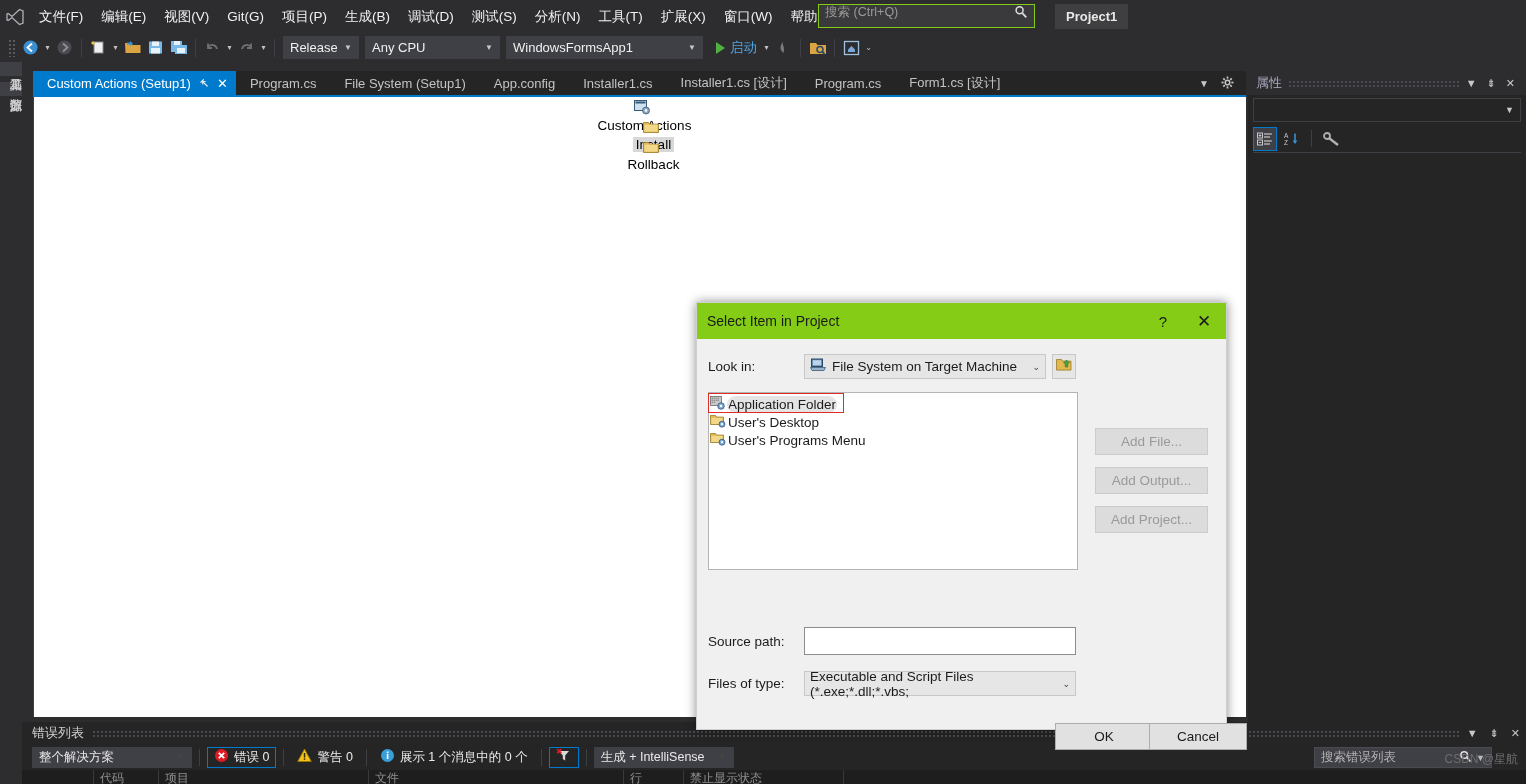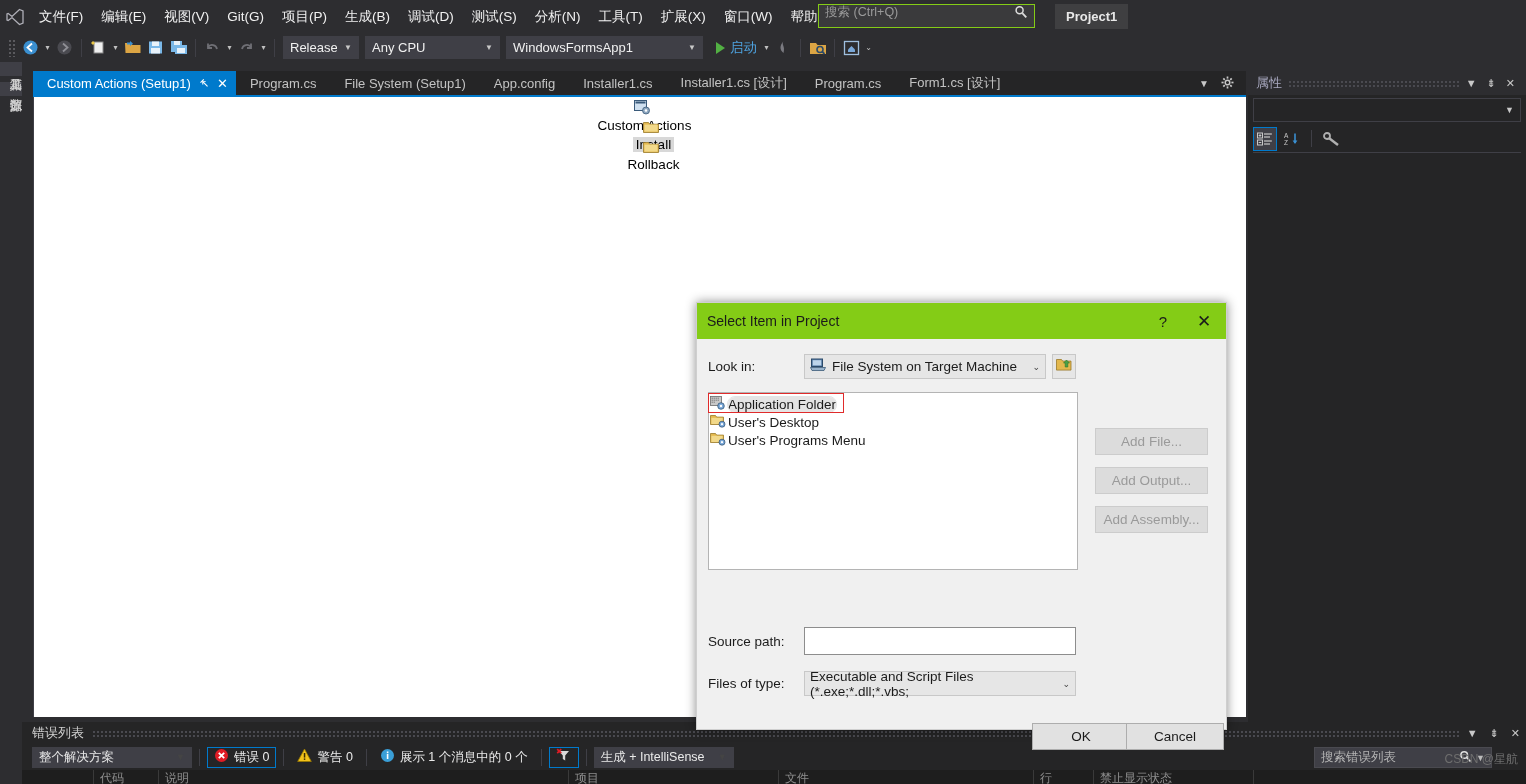--- a/index.html
+++ b/index.html
@@ -217,21 +217,21 @@
   .srcpath {
     width: 272px; height: 28px; background: #ffffff; border: 1px solid #8d8d8d;
   }
   .ftype {
     width: 272px; height: 25px; background: #e6e6e6; border: 1px solid #c8c8c8;
     display: flex; align-items: center; padding: 0 5px; font-size: 13.5px; color: #1b1b1b;
     justify-content: space-between;
   }
   .dlgbtn {
     width: 98px; height: 27px; background: #e1e1e1; border: 1px solid #adadad;
-    color: #1b1b1b; font-size: 13.5px; display: flex; align-items: center; justify-content: center;
+    color: #1b1b1b; font-size: 13.5px; display: flex; align-items: center; justify-content: center; margin-left: 23px;
   }
   .chev { font-size: 9px; color: #444; }
 </style>
 </head>
 <body>
 
 <div id="app">
 
   <div class="menubar">
     <div class="vs-logo">
@@ -561,21 +561,20 @@
             <line x1="7.7" y1="7.5" x2="11.5" y2="11.5" stroke="#e0e0e0" stroke-width="1.7"></line>
           </svg>
         </span>
         <span class="chev" style="color:#bbb; margin-left:4px;">▼</span>
       </div>
     </div>
 
     <div class="el-cols">
       <div class="el-col" style="width:72px;"></div>
       <div class="el-col" style="width:65px;">代码</div>
-      <div class="el-col" style="width:410px;">说明</div>
       <div class="el-col" style="width:210px;">项目</div>
       <div class="el-col" style="width:255px;">文件</div>
       <div class="el-col" style="width:60px;">行</div>
       <div class="el-col" style="width:160px;">禁止显示状态</div>
     </div>
   </div>
 
   <div class="watermark">CSDN @星航</div>
 
   <div class="dlg">
@@ -653,21 +652,21 @@
               <circle cx="12" cy="11.2" r="1.1" fill="#ffffff"></circle>
             </svg>
           </span>
           <span class="nm">User's Programs Menu</span>
         </div>
       </div>
       <div class="lb-redbox" style="left:11px; top:54px; width:136px; height:20px;"></div>
 
       <div class="sidebtn" style="position:absolute; left:398px; top:89px;">Add File...</div>
       <div class="sidebtn" style="position:absolute; left:398px; top:128px;">Add Output...</div>
-      <div class="sidebtn" style="position:absolute; left:398px; top:167px;">Add Assembly...</div>
+      <div class="sidebtn" style="position:absolute; left:398px; top:167px;">Add Project...</div>
 
       <div class="row" style="position:absolute; left:11px; top:288px;">
         <span class="lbl-plain" style="width:96px;">Source path:</span>
         <div class="srcpath"></div>
       </div>
 
       <div class="row" style="position:absolute; left:11px; top:332px;">
         <span class="lbl-plain" style="width:96px;">Files of type:</span>
         <div class="ftype">
           <span>Executable and Script Files (*.exe;*.dll;*.vbs;</span>

